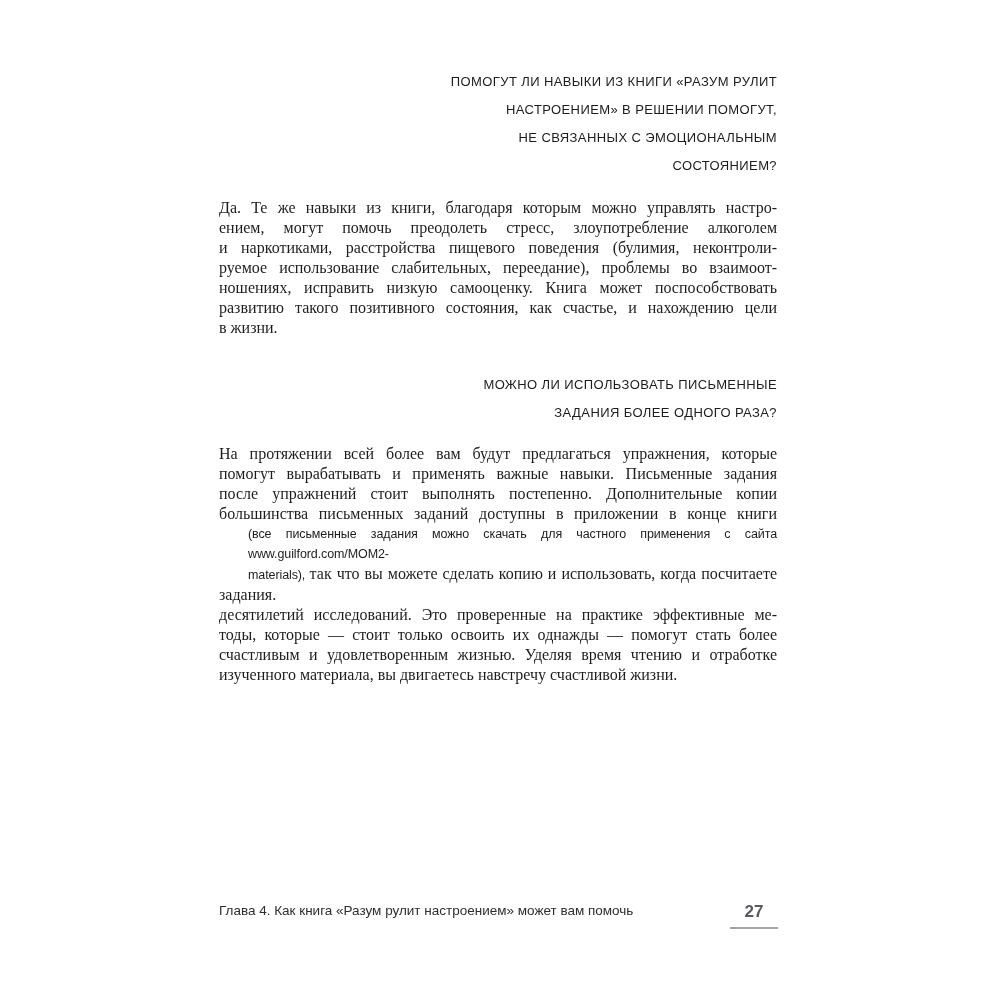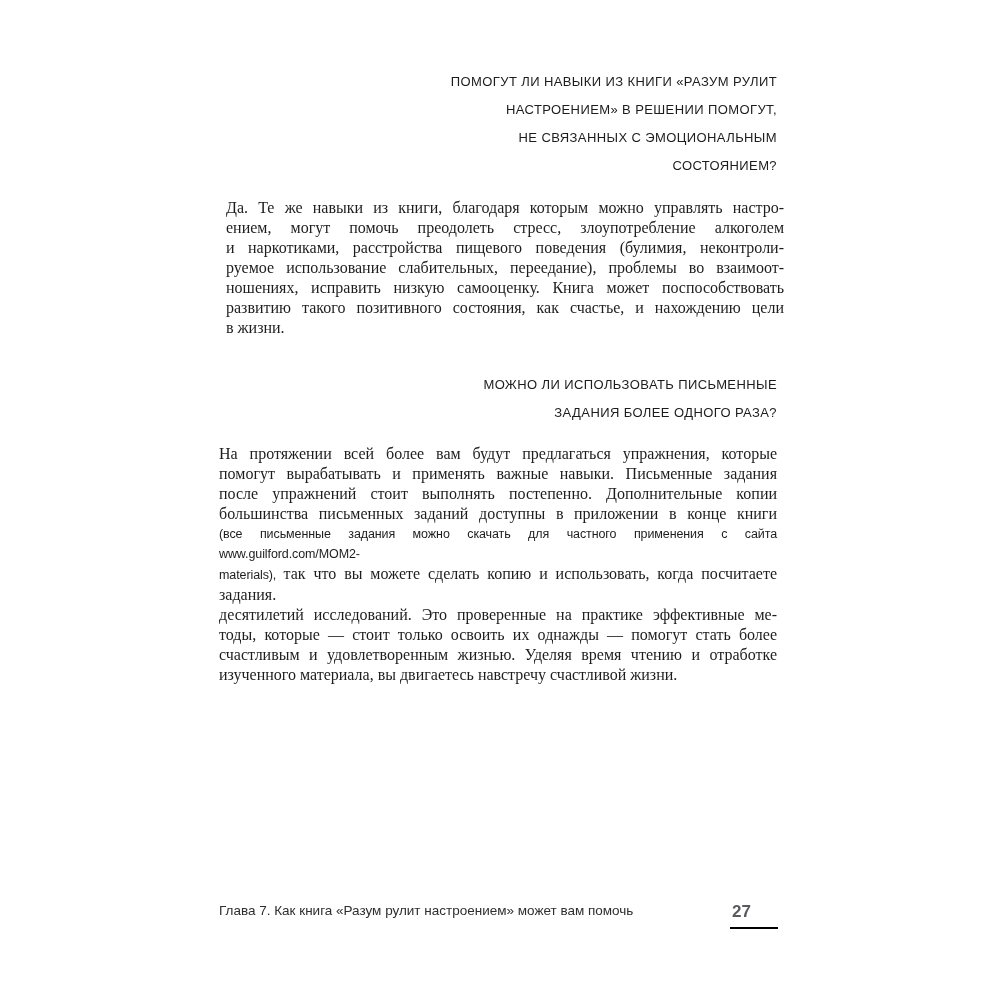--- a/index.html
+++ b/index.html
@@ -29,53 +29,55 @@
   #heading-2 { top: 371px; }
 
   .body-block {
     position: absolute;
     left: 219px; width: 558px;
     font-family: "Liberation Serif", "DejaVu Serif", serif;
     font-size: 16px;
     line-height: 20px;
     color: #1d1d1d;
   }
-  #para-1 { top: 198px; margin-left: 7px; }
+  #para-1 { top: 198px; }
   #para-2-3 { top: 444px; }
 
   .line {
     text-align: justify;
     text-align-last: justify;
     white-space: normal;
   }
   .line.last { text-align-last: left; }
   .line.indent { text-indent: 28px; }
   .narrow {
     font-family: "Liberation Sans", "DejaVu Sans", sans-serif;
     font-size: 12.5px;
     letter-spacing: -0.1px;
+    margin-left: 29px;
   }
 
   .footer {
     position: absolute;
     left: 219px; top: 901px;
     width: 559px;
     display: flex;
     justify-content: space-between;
     align-items: flex-start;
   }
   .chapter {
     font-family: "Liberation Sans", "DejaVu Sans", sans-serif;
     font-size: 13.5px;
     line-height: 20px;
     color: #2e2e30;
   }
   .pagenum-box {
     min-width: 44px;
-    border-bottom: 2px solid #000000;
+    text-align: center;
+    border-bottom: 2px solid #a3a3a3;
     padding: 0 2px 6px 2px;
     margin-top: 2px;
   }
   .pagenum {
     font-family: "Liberation Sans", "DejaVu Sans", sans-serif;
     font-size: 17px;
     font-weight: bold;
     line-height: 18px;
     color: #5a5a5e;
   }
@@ -119,19 +121,19 @@
     </div>
     <div>
       <div class="line">десятилетий исследований. Это проверенные на практике эффективные ме-</div>
       <div class="line">тоды, которые — стоит только освоить их однажды — помогут стать более</div>
       <div class="line">счастливым и удовлетворенным жизнью. Уделяя время чтению и отработке</div>
       <div class="line last">изученного материала, вы двигаетесь навстречу счастливой жизни.</div>
     </div>
   </div>
 
   <div class="footer">
-    <span class="chapter">Глава 7. Как книга «Разум рулит настроением» может вам помочь</span>
+    <span class="chapter">Глава 4. Как книга «Разум рулит настроением» может вам помочь</span>
     <span class="pagenum-box">
       <span class="pagenum">27</span>
     </span>
   </div>
 
 </div>
 
 </body></html>

